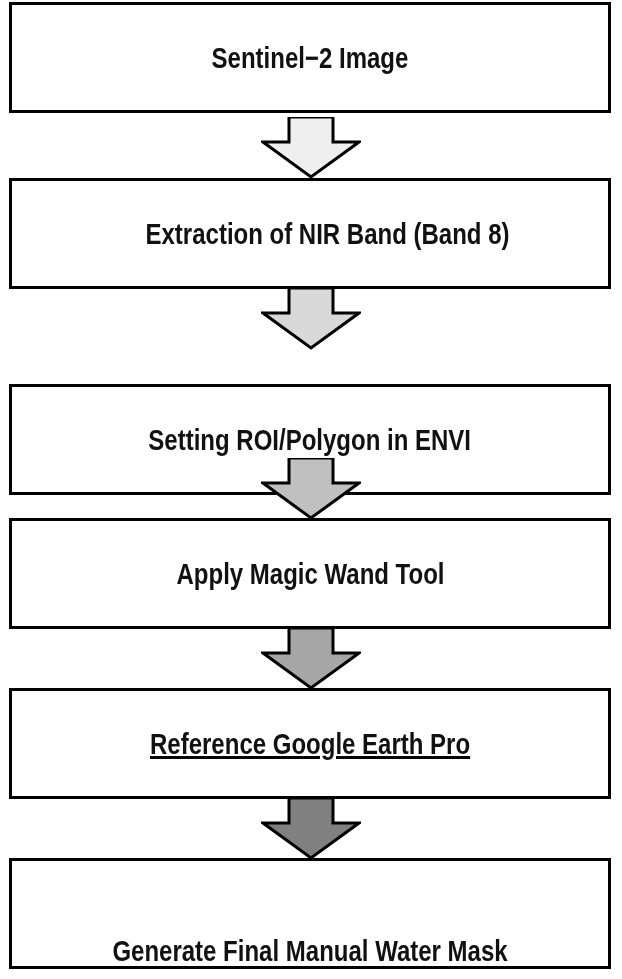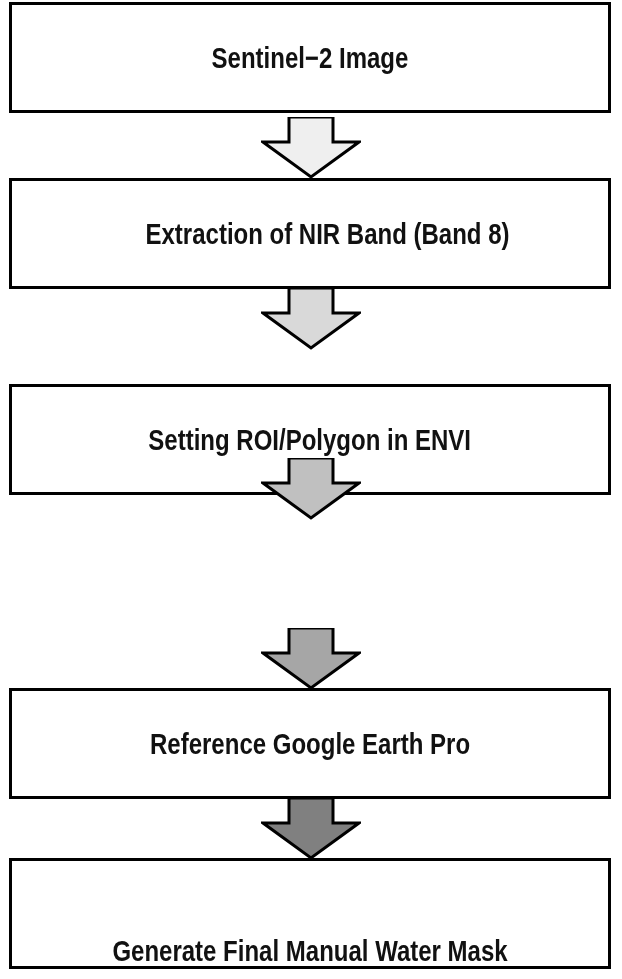--- a/index.html
+++ b/index.html
@@ -61,21 +61,21 @@
 
   
   .s0 { top: 2px; }
   .c0 { top: 117px; }
   .s1 { top: 178px; padding-left: 36px; }
   .c1 { top: 288px; }
   .s2 { top: 352px; margin-top: 32px; }
   .c2 { top: 458px; }
   .s3 { top: 518px; }
   .c3 { top: 628px; }
-  .s4 { top: 688px; }
+  .s4 { top: 688px; text-decoration: underline; }
   .c4 { top: 798px; }
   .s5 { top: 858px; align-items: flex-end; }
 </style>
 </head>
 <body>
 
 <div id="flowchart">
 
   <div class="flow-step s0">
     <span class="step-label">Sentinel−2 Image</span>
@@ -100,20 +100,23 @@
   <div class="flow-step s2">
     <span class="step-label">Setting ROI/Polygon in ENVI</span>
   </div>
 
   <div class="flow-connector c2">
     <svg viewBox="0 0 100 62" xmlns="http://www.w3.org/2000/svg">
       <polygon points="28,0 72,0 72,25 98,25 50,60 2,25 28,25" fill="#c0c0c0" stroke="#000000" stroke-width="3" stroke-linejoin="miter"></polygon>
     </svg>
   </div>
 
+  <div class="flow-step s3">
+    <span class="step-label">Apply Magic Wand Tool</span>
+  </div>
 
   <div class="flow-connector c3">
     <svg viewBox="0 0 100 62" xmlns="http://www.w3.org/2000/svg">
       <polygon points="28,0 72,0 72,25 98,25 50,60 2,25 28,25" fill="#a6a6a6" stroke="#000000" stroke-width="3" stroke-linejoin="miter"></polygon>
     </svg>
   </div>
 
   <div class="flow-step s4">
     <span class="step-label">Reference Google Earth Pro</span>
   </div>

